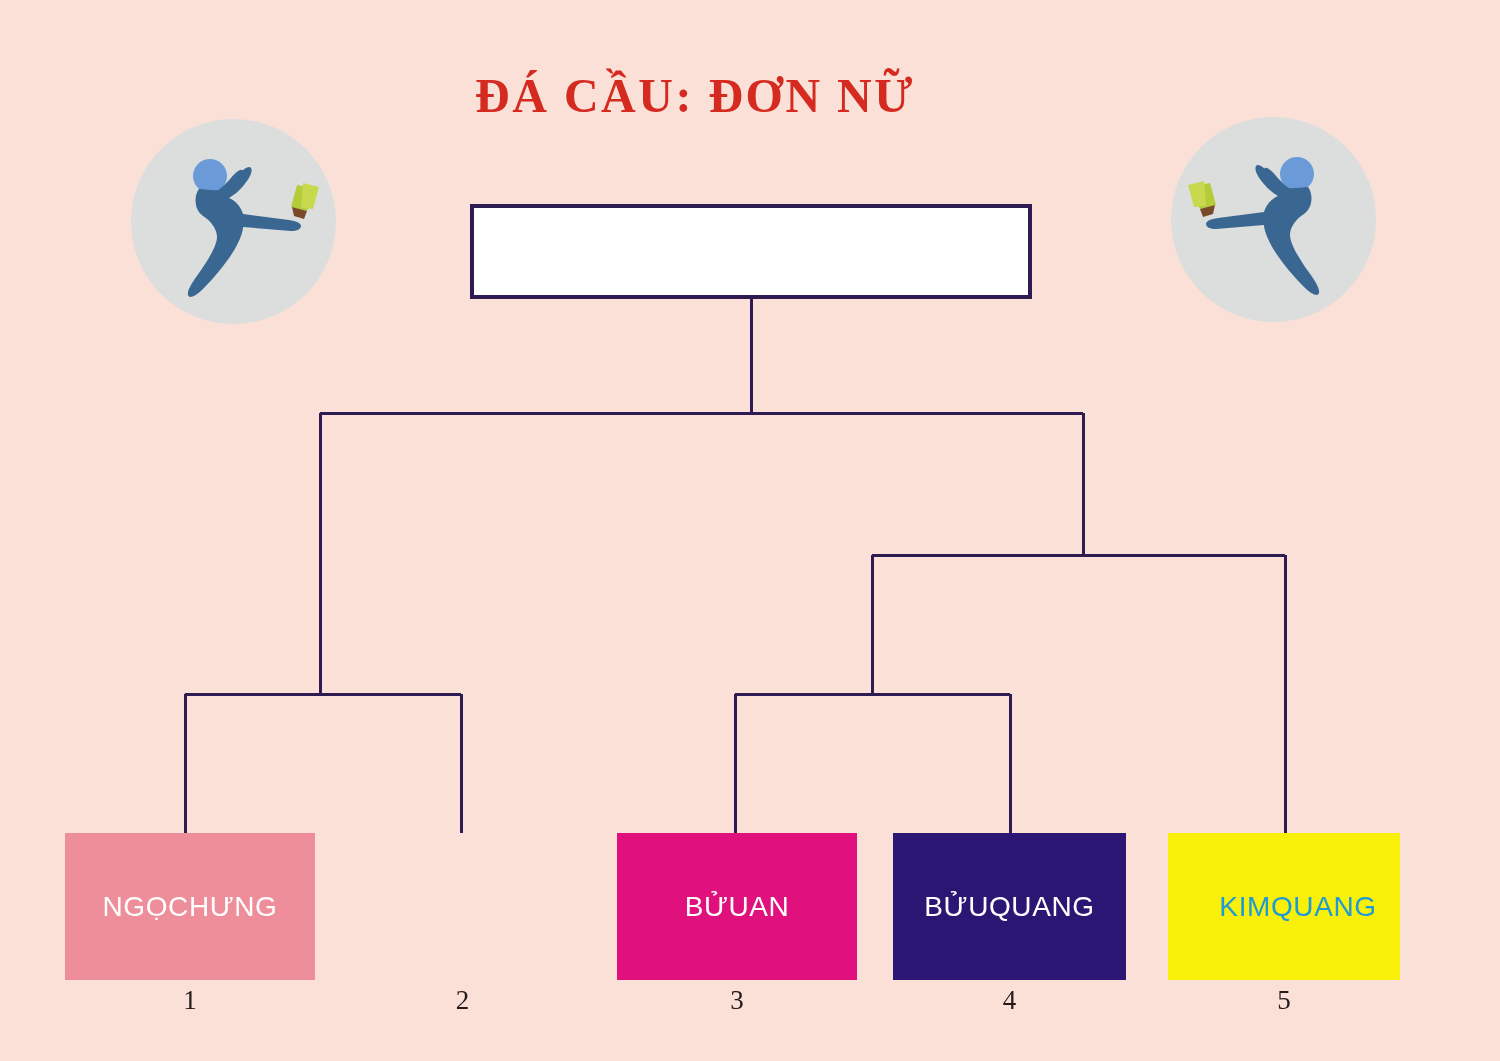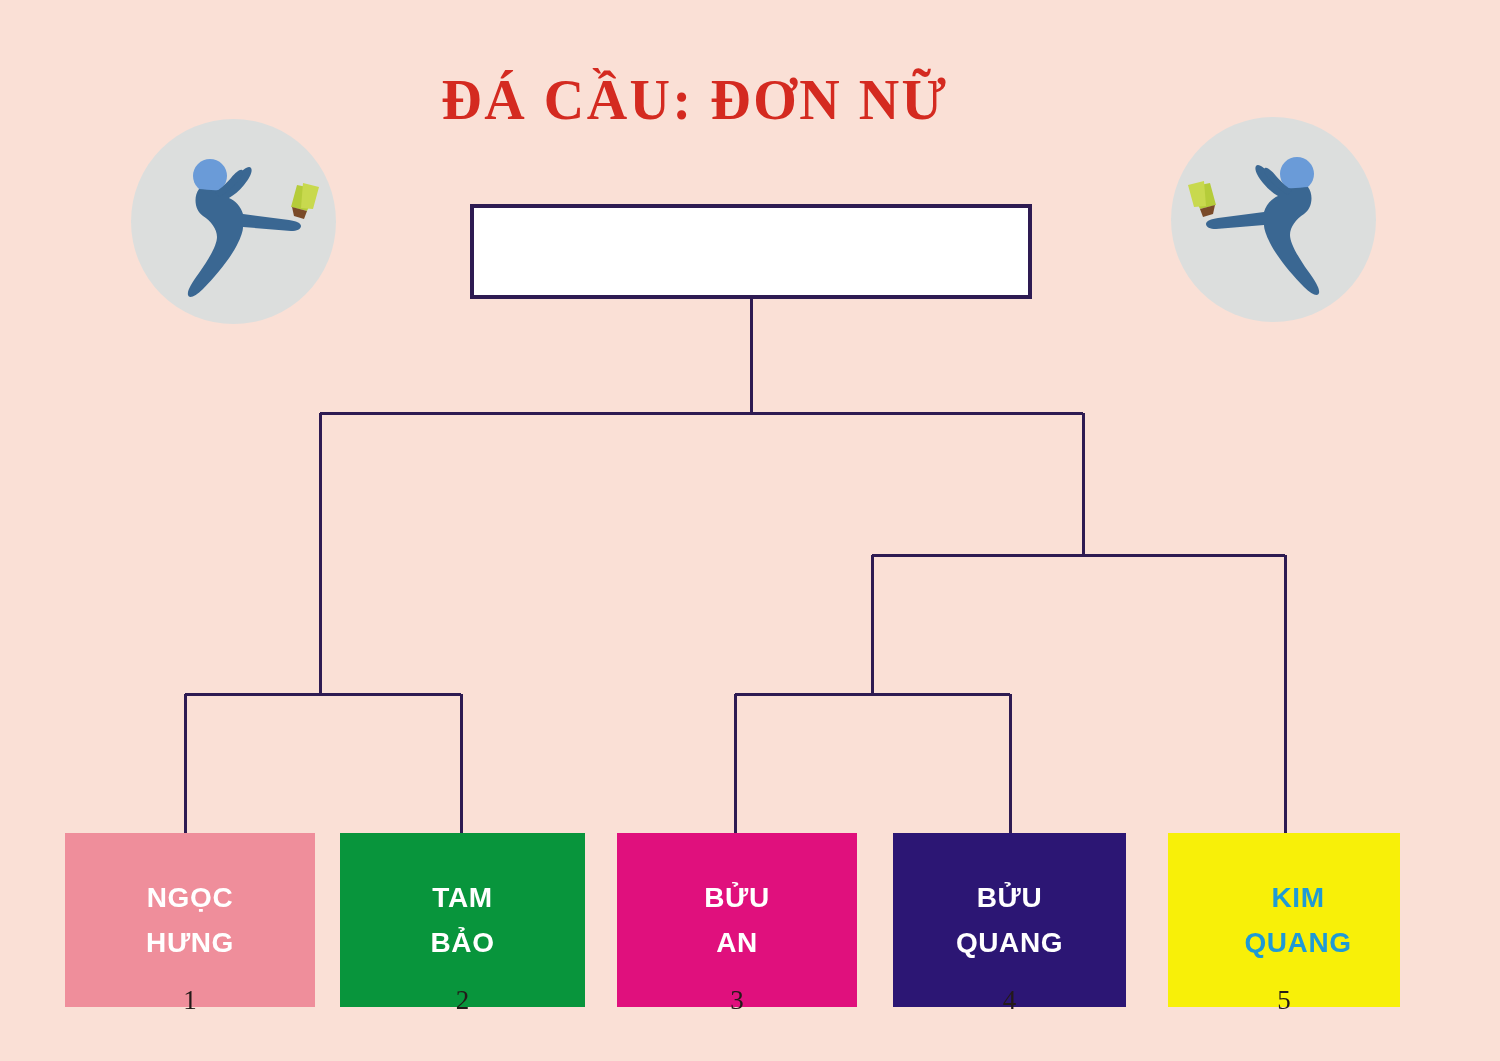--- a/index.html
+++ b/index.html
@@ -25,21 +25,21 @@
 
   
   #title {
     position: absolute;
     left: 0;
     top: 68px;
     width: 1390px;
     text-align: center;
     font-family: "Liberation Serif", "DejaVu Serif", serif;
     font-weight: bold;
-    font-size: 56px;
+    font-size: 48px;
     letter-spacing: 2.5px;
     color: #d42a20;
     white-space: nowrap;
   }
 
   
   .icon-circle {
     position: absolute;
     width: 205px;
     height: 205px;
@@ -69,27 +69,27 @@
     width: 562px;
     height: 95px;
     background: #ffffff;
     border: 4px solid #2e1b52;
   }
 
   
   .player-box {
     position: absolute;
     top: 833px;
-    height: 174px;
+    height: 147px;
     display: flex;
-    flex-direction: column;
+    flex-direction: row;
     align-items: center;
     justify-content: center;
     font-family: "Liberation Sans", sans-serif;
-    font-weight: bold;
+    font-weight: normal;
     font-size: 28px;
     line-height: 1.62;
     letter-spacing: 0.6px;
     text-align: center;
   }
   .player-box .pname { display: block; white-space: nowrap; }
 
   
   .seed-number {
     position: absolute;
@@ -184,24 +184,20 @@
     </g>
   </svg>
 
   <div id="champion-box"></div>
 
   <div class="player-box" style="left:65px; width:250px; background:#EF8E9B; color:#FFFFFF;">
     <span class="pname">NGỌC</span>
     <span class="pname">HƯNG</span>
   </div>
 
-  <div class="player-box" style="left:340px; width:245px; background:#08953C; color:#FFFFFF;">
-    <span class="pname">TAM</span>
-    <span class="pname">BẢO</span>
-  </div>
 
   <div class="player-box" style="left:617px; width:240px; background:#E0107D; color:#FFFFFF;">
     <span class="pname">BỬU</span>
     <span class="pname">AN</span>
   </div>
 
   <div class="player-box" style="left:893px; width:233px; background:#2C1674; color:#FFFFFF;">
     <span class="pname">BỬU</span>
     <span class="pname">QUANG</span>
   </div>

